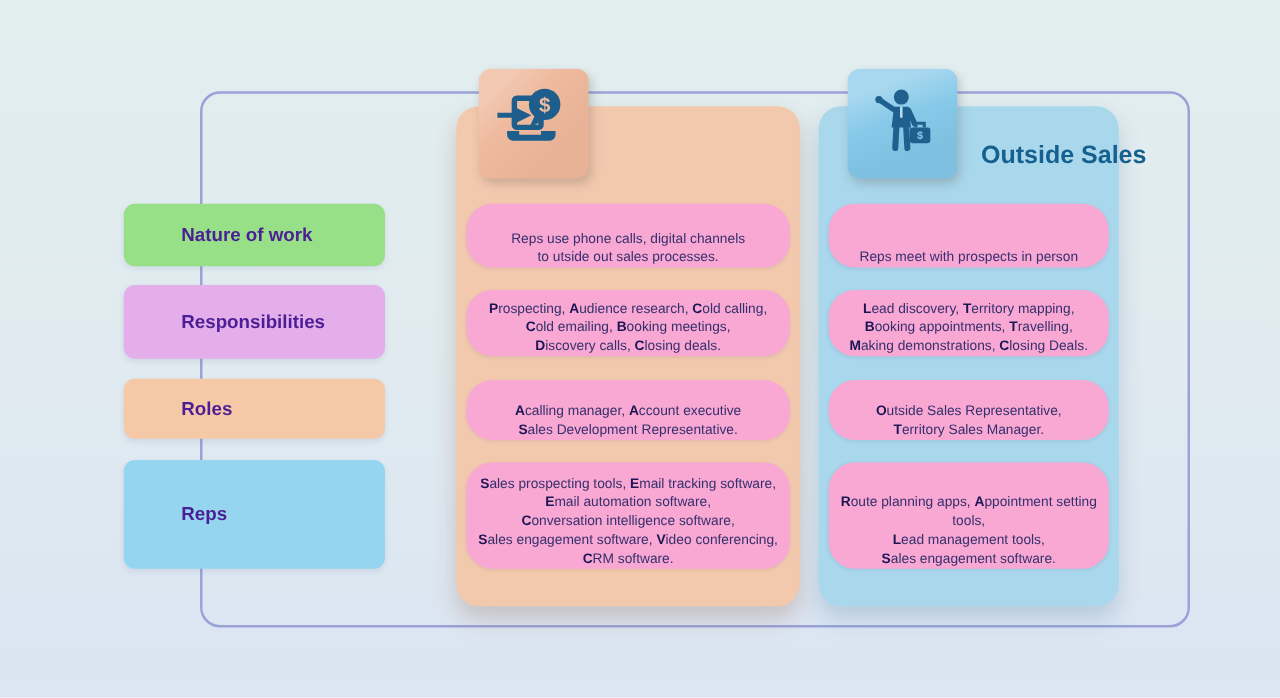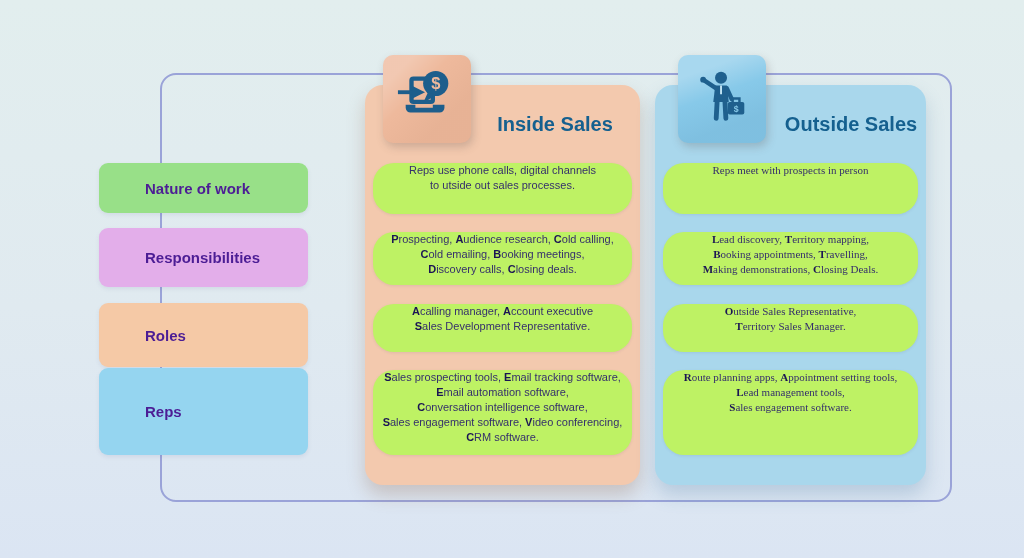--- a/index.html
+++ b/index.html
@@ -14,47 +14,47 @@
   }
   
   .cat{
     position:absolute;left:99px;width:209px;border-radius:9px;
     display:flex;align-items:center;box-sizing:border-box;padding-left:46px;
     font-size:15px;font-weight:700;color:#4c1d95;
     box-shadow:0 2px 4px rgba(80,90,140,0.10);
   }
   .cat-0{top:163px;height:50px;}
   .cat-1{top:228px;height:59px;}
-  .cat-2{top:303px;height:64px;}
+  .cat-2{top:303px;height:48px;}
   .cat-3{top:368px;height:87px;}
   
   .col{position:absolute;top:85px;height:400px;border-radius:18px;}
   .col-inside{left:365px;width:275px;box-shadow:0 10px 18px rgba(150,110,85,0.30);}
-  .col-outside{left:655px;width:271px;box-shadow:0 10px 18px rgba(95,140,175,0.30);font-family:Liberation Serif, serif;}
+  .col-outside{left:655px;width:240px;box-shadow:0 10px 18px rgba(95,140,175,0.30);}
   
   .tile{
     position:absolute;top:55px;width:88px;height:88px;border-radius:10px;
     display:flex;align-items:center;justify-content:center;
     box-shadow:2px 4px 8px rgba(90,80,80,0.25);
   }
   .tile-inside{left:383px;
     background-image:linear-gradient(135deg,rgba(255,255,255,0.22) 18%,rgba(255,255,255,0) 40%,rgba(120,70,40,0.06) 72%);}
   .tile-outside{left:678px;
     background-image:linear-gradient(160deg,rgba(255,255,255,0.28) 20%,rgba(255,255,255,0) 45%,rgba(30,80,120,0.08) 75%);}
   .tile svg{width:62px;height:62px;}
   
   .col-title{
     position:absolute;top:113px;font-size:20px;font-weight:700;text-align:center;
   }
   .title-inside{left:470px;width:170px;}
   .title-outside{left:765px;width:172px;}
   
   .card{
-    position:absolute;left:8px;right:8px;background:#bef264;border-radius:21px;
-    display:flex;flex-direction:column;align-items:center;justify-content:flex-start;
+    position:absolute;left:8px;right:8px;background:#f9a8d4;border-radius:21px;
+    display:flex;flex-direction:column;align-items:center;justify-content:flex-end;
     font-size:11px;line-height:1.36;color:#35306b;text-align:center;
     box-shadow:0 1px 3px rgba(60,60,120,0.10);
   }
   .card .lead{font-weight:700;color:#1b1554;}
   .row-0{top:78px;height:51px;}
   .row-1{top:147px;height:53px;}
   .row-2{top:219px;height:48px;}
   .row-3{top:285px;height:85px;}
 </style>
 </head>
@@ -148,16 +148,15 @@
         <line x1="37" y1="21" x2="42" y2="32"></line>
       </g>
       <circle cx="12.5" cy="12" r="3" fill="#1f608e"></circle>
       <line x1="31" y1="18" x2="31" y2="27" stroke="#bfe2f2" stroke-width="2"></line>
       <path d="M43 35 v-3.5 h7 v3.5" fill="none" stroke="#1f608e" stroke-width="2.5"></path>
       <rect x="38" y="35" width="17" height="13" rx="2" fill="#1f608e"></rect>
       <text x="46.5" y="45" text-anchor="middle" font-size="9" font-weight="bold" fill="#87c9e9" font-family="Liberation Sans, sans-serif">$</text>
     </svg>
   </div>
 
-  <div class="col-title title-inside" style="color: rgb(21, 96, 143);">Inside Sales</div>
   <div class="col-title title-outside" style="color: rgb(21, 96, 143);">Outside Sales</div>
 
 </div>
 
 </body></html>

